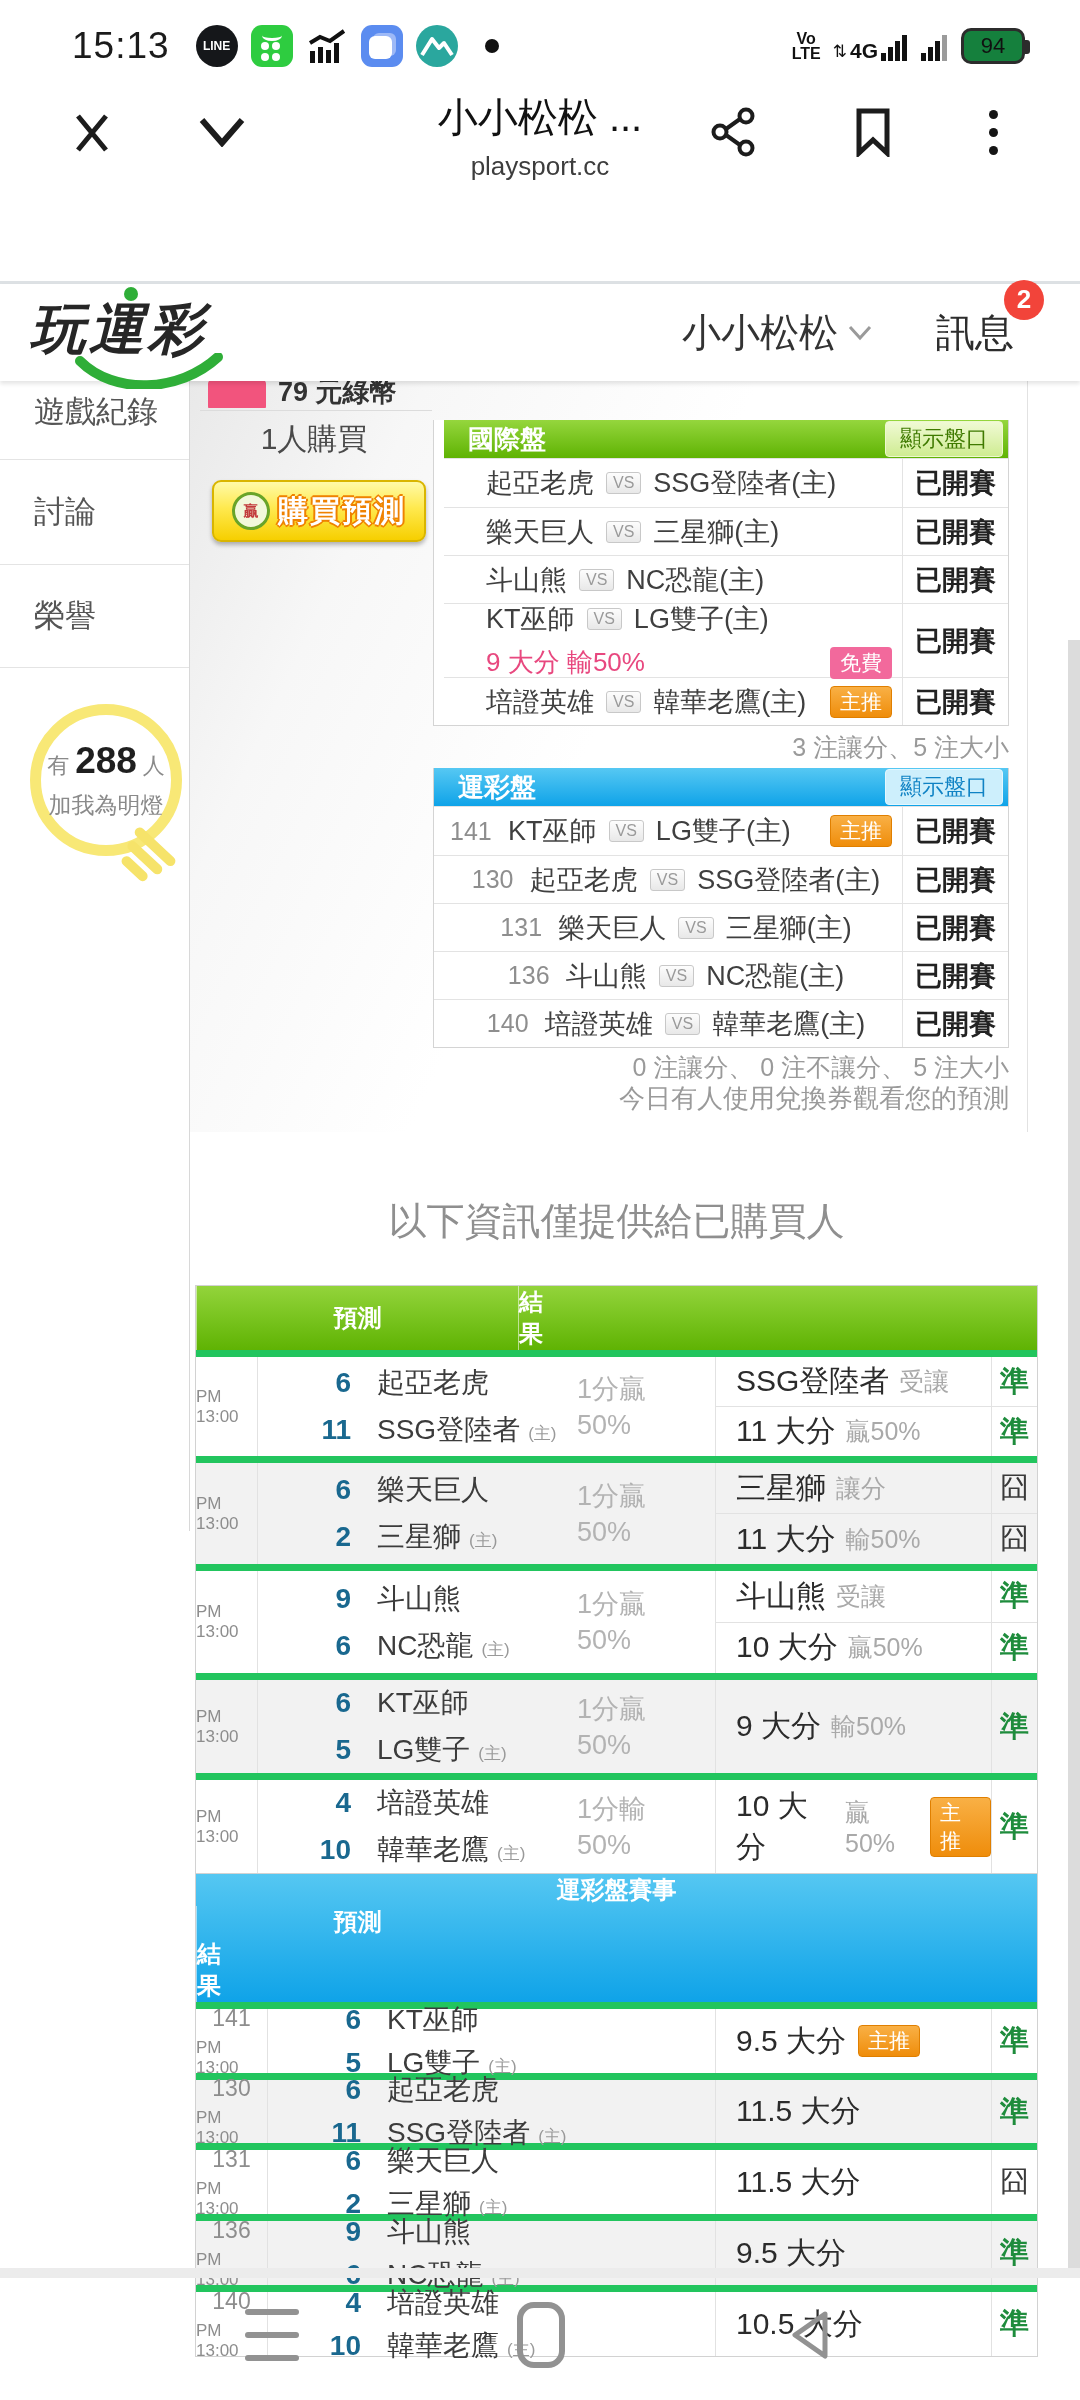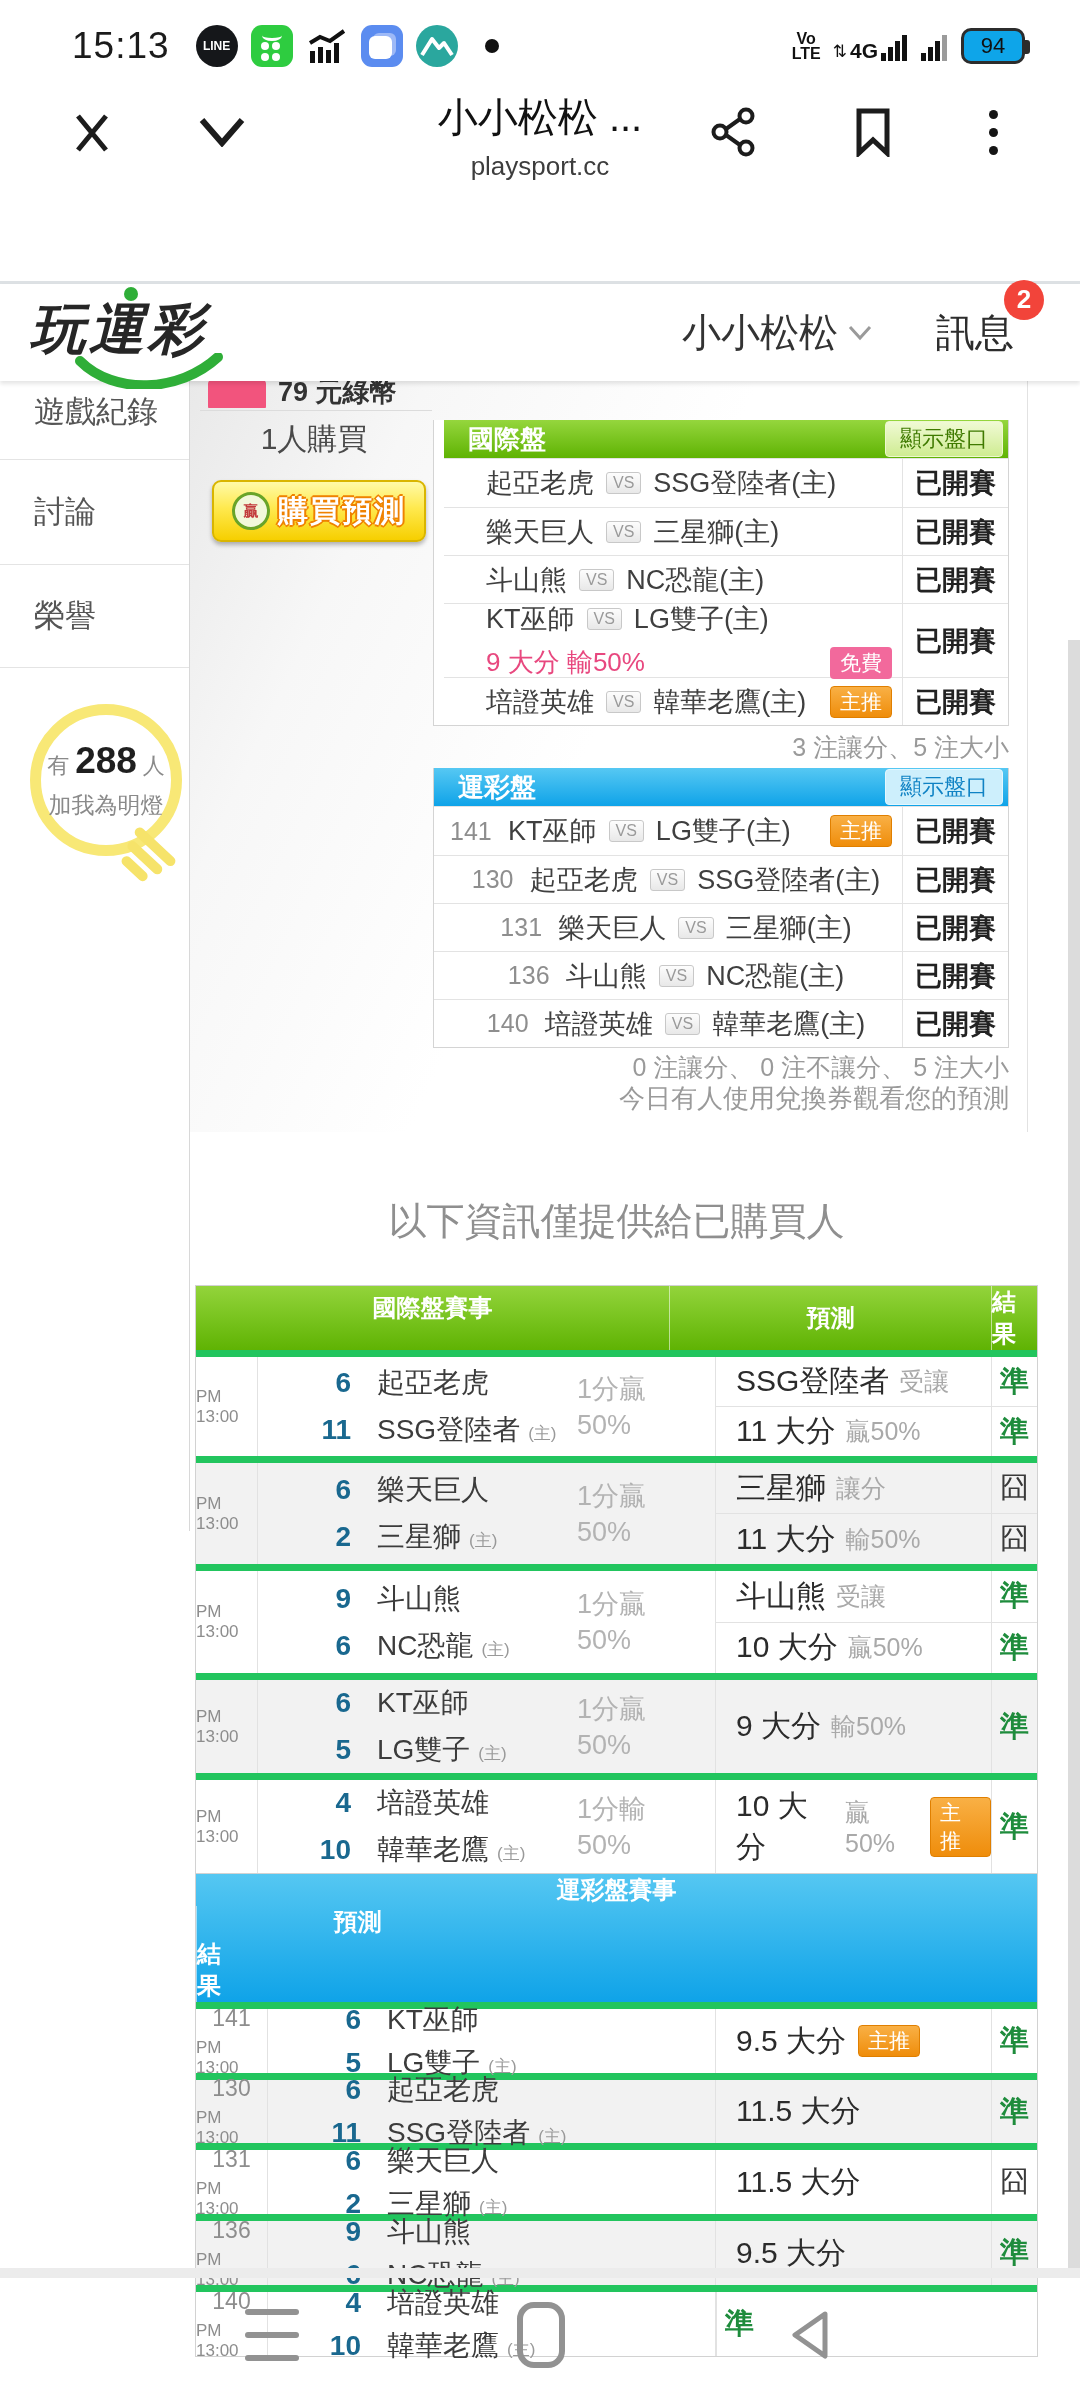--- a/index.html
+++ b/index.html
@@ -19,21 +19,21 @@
   .si-sq { background:#5b8cf0; border-radius:11px; position:relative; }
   .si-sq .inner2 { position:absolute; top:8px; left:12px; width:23px; height:23px; background:#9db9f7; border-radius:6px; }
   .si-sq .inner { position:absolute; top:11px; left:8px; width:23px; height:23px; background:#fff; border-radius:6px; }
   .si-mtn { background:#2aa79e; border-radius:50%; display:flex; align-items:center; justify-content:center; }
   .sb-dot { width:14px; height:14px; border-radius:50%; background:#111; margin-left:14px; }
   .sb-right { margin-left:auto; display:flex; align-items:center; gap:12px; }
   .volte { font-size:16px; font-weight:bold; line-height:15px; color:#111; text-align:center; }
   .net4g { display:flex; align-items:flex-end; gap:3px; }
   .net4g .lbl { font-size:21px; font-weight:bold; color:#111; line-height:20px; }
   .net4g .arrows { font-size:17px; color:#111; line-height:18px; }
-  .battery { width:64px; height:36px; border:3px solid #2c2c2c; border-radius:10px; background:#0ea5e9; display:flex; align-items:center; justify-content:center; font-size:22px; color:#111; position:relative; }
+  .battery { width:64px; height:36px; border:3px solid #2c2c2c; border-radius:10px; background:#15803d; display:flex; align-items:center; justify-content:center; font-size:22px; color:#111; position:relative; }
   .battery::after { content:""; position:absolute; right:-8px; top:9px; width:5px; height:14px; background:#2c2c2c; border-radius:0 3px 3px 0; }
 
   
   .browser-bar { position:absolute; top:78px; left:0; right:0; height:108px; display:flex; align-items:center; padding:0 48px; }
   .bb-btn { background:none; border:none; cursor:pointer; padding:0; display:flex; align-items:center; justify-content:center; }
   .bb-close { margin-left:22px; }
   .bb-chev { margin-left:84px; }
   .bb-title { position:absolute; left:290px; width:500px; text-align:center; top:12px; }
   .bb-title .t { font-size:40px; color:#111; }
   .bb-title .u { font-size:26px; color:#3d3d3d; margin-top:6px; }
@@ -427,21 +427,20 @@
     </div>
   </div>
   <div class="tbl-note" style="top:670px;">0 注讓分、 0 注不讓分、 5 注大小</div>
   <div class="foot-note">今日有人使用兌換券觀看您的預測</div>
 </div>
 
 <div class="members-heading">以下資訊僅提供給已購買人</div>
 
 <div class="btable" style="top:1285px;">
   <div class="bhead green">
-    <div class="bh-event">國際盤賽事</div>
     <div class="bh-pred">預測</div>
     <div class="bh-res">結果</div>
   </div>
 
   <div class="brow" style="height:106px;">
     <div class="c-time">PM 13:00</div>
     <div class="c-teams">
       <div class="tline">
           <span class="tscore">6</span>
           <span class="tname">起亞老虎</span>
@@ -725,20 +724,23 @@
           <span class="tname">培證英雄</span>
         </div>
       <div class="tline">
           <span class="tscore">10</span>
           <span class="tname">韓華老鷹</span>
           <span class="ttag">(主)</span>
         </div>
     </div>
     <div class="c-preds">
       <div class="psub">
+        <div class="ptxt">
+            <span>10.5 大分</span>
+          </div>
         <div class="c-res res-ok">準</div>
       </div>
     </div>
   </div>
 </div>
 
 <div class="right-strip"></div>
 <div class="end-strip"></div>
 
 <div class="navbar">

